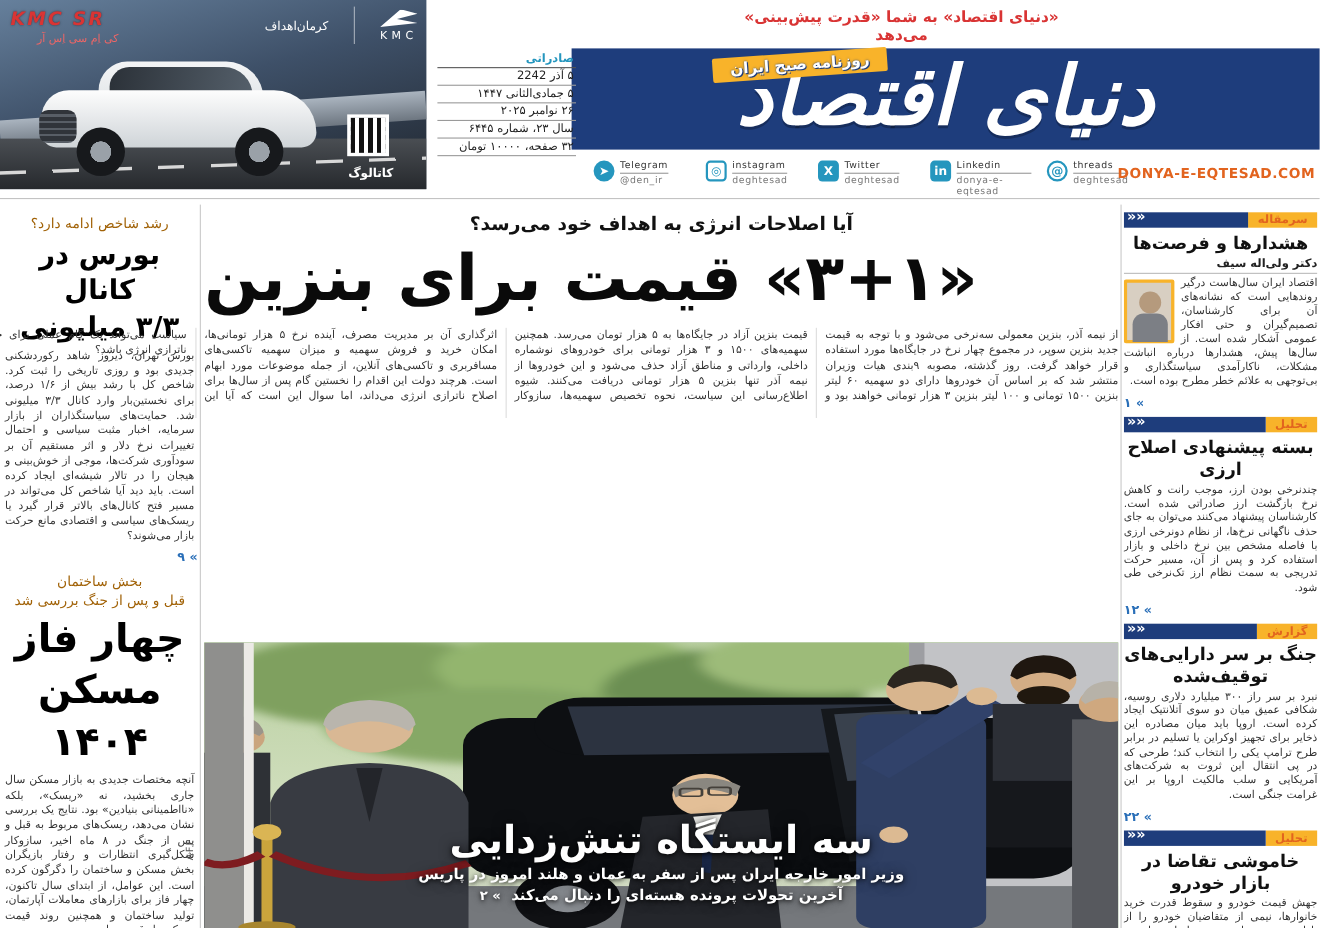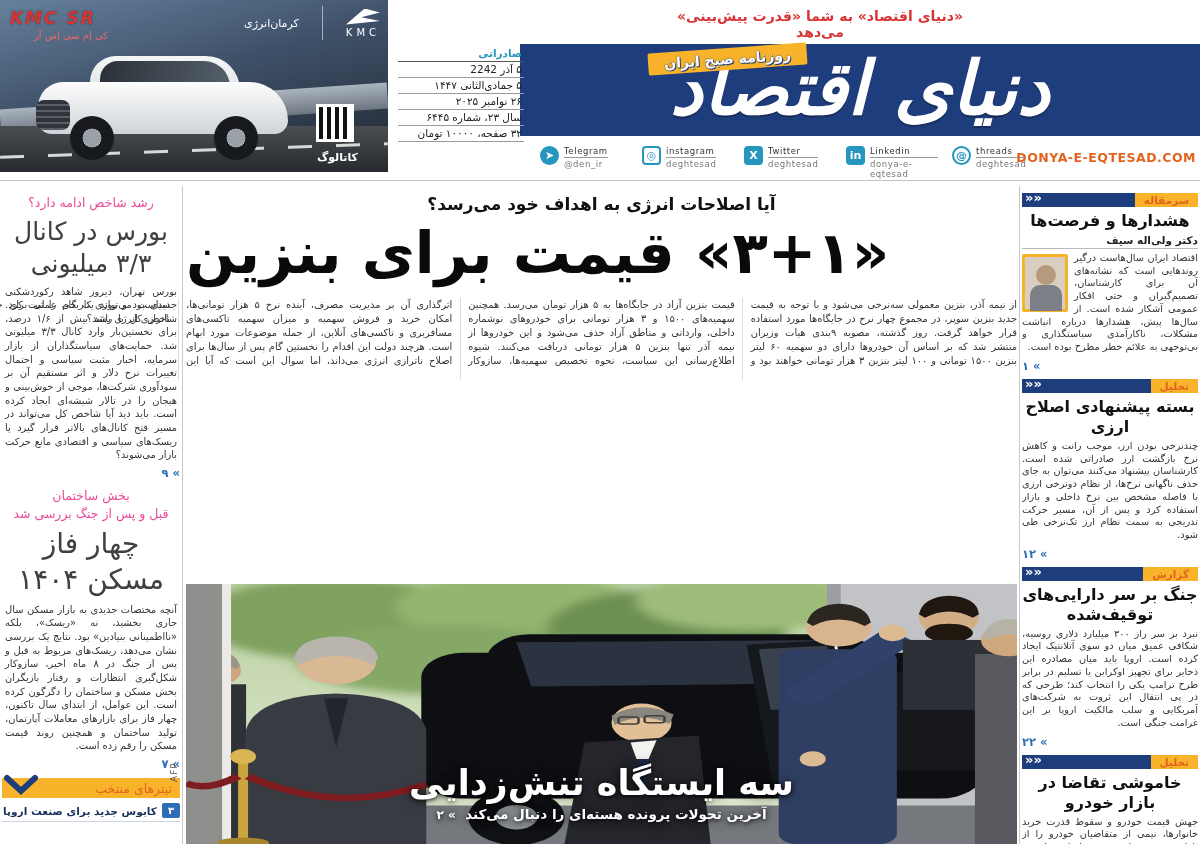--- a/index.html
+++ b/index.html
@@ -64,23 +64,23 @@
   .art .bdy{font-size:9.8px;line-height:1.3;color:#333;text-align:justify}
   .art .ref{text-align:left;margin:1px 0 2px}
   .ref b{direction:ltr;unicode-bidi:bidi-override;color:var(--link);font-size:11.5px}
   .author{font-size:10.5px;font-weight:bold;color:#222;border-bottom:1px solid #bbb;padding-bottom:2px;margin-bottom:3px}
   .aphoto{float:left;width:46px;height:58px;border:3px solid var(--yellow);background:#d8cfc2;margin:2px 6px 2px 0;position:relative;border-radius:2px}
   .aphoto::before{content:"";position:absolute;left:11px;top:8px;width:20px;height:20px;border-radius:50%;background:#b59a7d}
   .aphoto::after{content:"";position:absolute;left:5px;top:28px;width:32px;height:26px;border-radius:10px 10px 0 0;background:#7c7f85}
 
   
   .col-left{position:absolute;left:2px;top:188px;width:178px;height:656px;overflow:hidden}
-  .kicker-s{font-size:12.5px;color:#ec4899;text-align:center;line-height:1.4;margin-top:6px}
-  .bigttl{font-size:25px;font-weight:normal;color:#404040;text-align:center;line-height:1.3;margin:4px 0}
-  .bigttl.b2{font-size:28px}
+  .kicker-s{font-size:12.5px;color:#a16207;text-align:center;line-height:1.4;margin-top:6px}
+  .bigttl{font-size:25px;font-weight:bold;color:#000000;text-align:center;line-height:1.3;margin:4px 0}
+  .bigttl.b2{font-size:36px}
   .col-left .bdy{font-size:9.9px;line-height:1.38;color:#333;text-align:justify;padding:0 3px}
   .picks{margin-top:6px}
   .picks-head{position:relative;background:var(--yellow);height:20px;margin-bottom:2px}
   .picks-head .ph-lbl{color:var(--orange);font-weight:normal;font-size:12.5px;line-height:20px;padding-right:8px}
   .picks-head svg{position:absolute;left:2px;top:-4px}
   .pick{display:flex;align-items:center;gap:5px;height:22px;border-bottom:1px solid #cdd4e0}
   .pick .num{flex:none;width:18px;height:15px;background:#2e6cb5;color:#fff;font-size:10px;font-weight:bold;text-align:center;line-height:15px;border-radius:2px}
   .pick .pt{flex:1;font-size:10.6px;font-weight:bold;color:var(--ink);white-space:nowrap;overflow:hidden}
 
   
@@ -115,21 +115,21 @@
         <div class="wheel w2"></div>
     </div>
     <div class="ad-logo-red">KMC SR</div>
     <div class="ad-model-fa">کی اِم سی اِس آر</div>
     <div class="ad-brand">
       <div>
         <div class="kmc-arrow"></div>
         <div class="en">KMC</div>
       </div>
       <div class="sep"></div>
-      <div class="fa">کرمان‌انرژی</div>
+      <div class="fa">کرمان‌اهداف</div>
     </div>
     <div class="qr"></div>
     <div class="qr-label">کاتالوگ</div>
   </div>
 
   <div class="tagline">«دنیای اقتصاد» به شما «قدرت پیش‌بینی» می‌دهد</div>
   <div class="band"></div>
   <div class="logotype">دنیای اقتصاد</div>
   <div class="badge">روزنامه صبح ایران</div>
   <div class="dates">
@@ -333,19 +333,20 @@
         <rect x="36" y="0" width="9" height="446" fill="#eceae6"></rect>
 
         <rect x="52" y="304" width="10" height="142" fill="#caa43c"></rect>
         <circle cx="57" cy="296" r="13" fill="#dab554"></circle>
         <ellipse cx="57" cy="444" rx="26" ry="9" fill="#a8862e"></ellipse>
         <path d="M62,330 Q150,396 240,344" fill="none" stroke="#7e1c20" stroke-width="11"></path>
         <path d="M52,330 Q22,356 0,342" fill="none" stroke="#7e1c20" stroke-width="11"></path>
       </svg>
       <div class="photo-caption">
         <div class="ct">سه ایستگاه تنش‌زدایی</div>
+        <div class="cl">وزیر امور خارجه ایران پس از سفر به عمان و هلند امروز در پاریس</div>
         <div class="cl"><span>آخرین تحولات پرونده هسته‌ای را دنبال می‌کند</span>&nbsp;&nbsp;<span class="ref"><b>۲ «</b></span></div>
       </div>
     </div>
   </main>
 
   <div class="credit">AFP</div>
 </div>
 
 </body></html>

